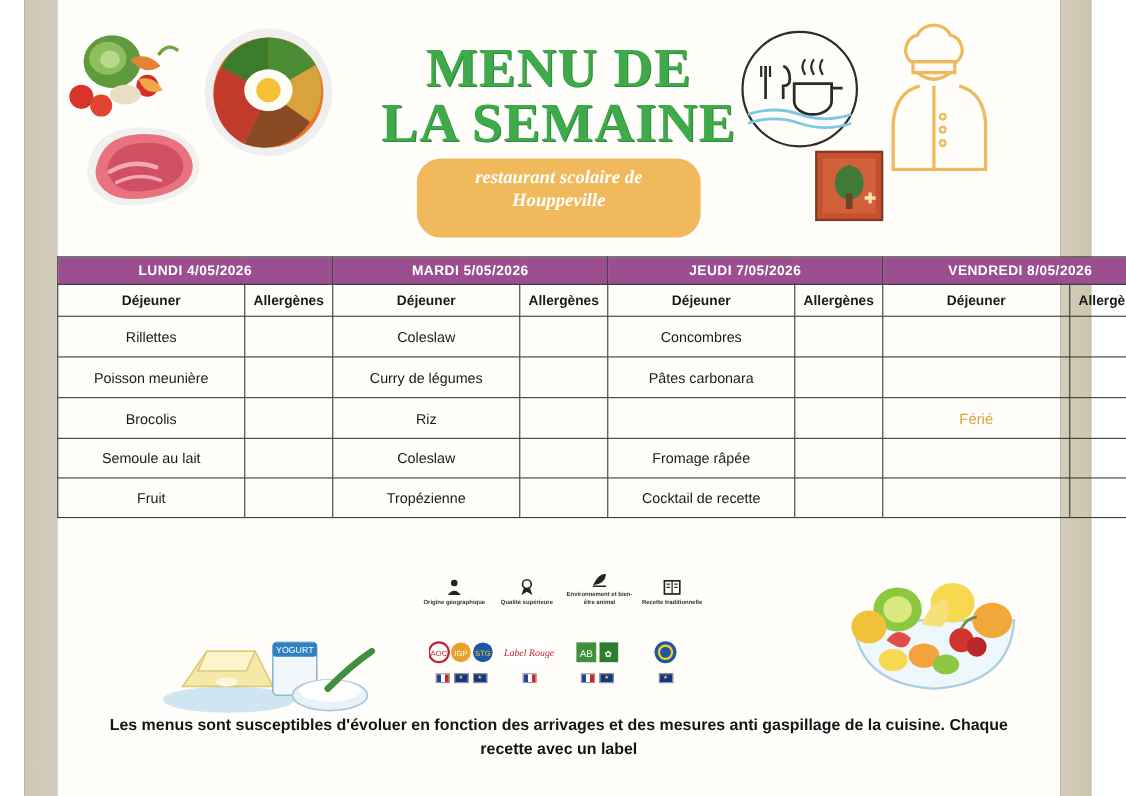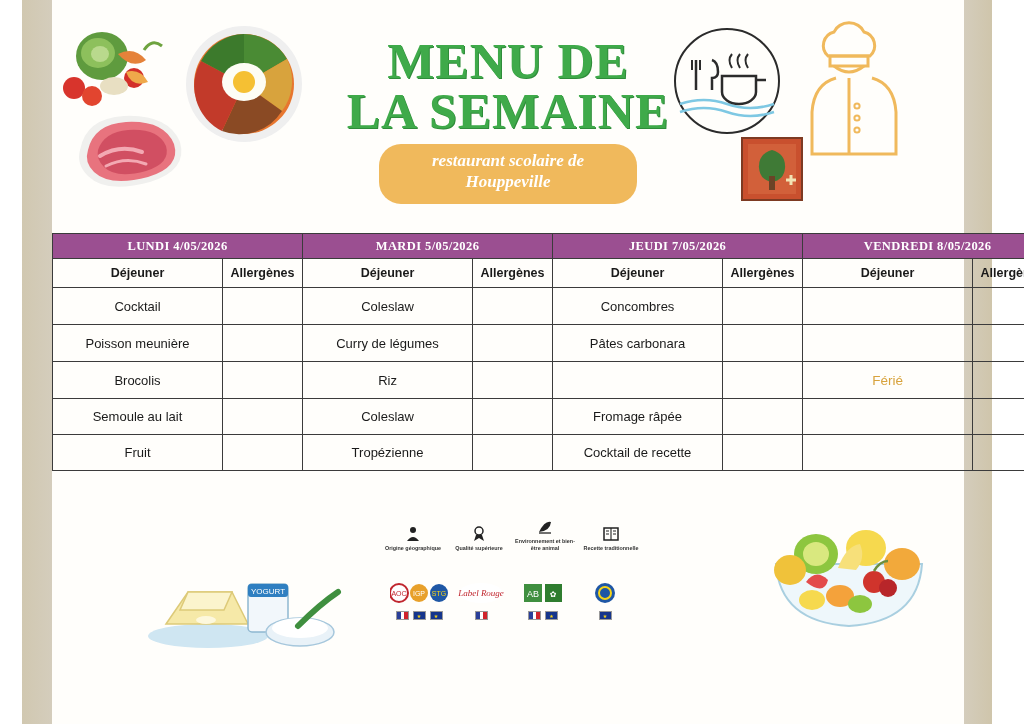--- a/index.html
+++ b/index.html
@@ -55,21 +55,21 @@
     font-size: 50px;
     line-height: 50px;
     letter-spacing: 1px;
     text-shadow: 1px 1px 0 #2f8c3a;
   }
   .subtitle-badge {
     margin: 8px auto 0;
     width: 258px;
     background: #f0b95c;
     border-radius: 22px;
-    padding: 6px 10px 12px;
+    padding: 6px 10px 24px;
     color: #ffffff;
     font-family: "Liberation Serif", serif;
     font-style: italic;
     font-weight: bold;
     font-size: 17px;
     line-height: 21px;
     text-align: center;
   }
   
   .food-veg {
@@ -102,21 +102,20 @@
     padding: 0;
   }
   .day-head {
     background: #9b4f91;
     color: #ffffff;
     font-size: 12.5px;
     font-weight: bold;
     letter-spacing: .4px;
     height: 25px;
     text-align: center;
-    font-family: Liberation Serif, serif;
   }
   .sub-head {
     height: 29px;
     font-size: 12.5px;
     font-weight: bold;
     color: #1a1a1a;
     text-align: center;
   }
   .cell {
     height: 36px;
@@ -291,21 +290,21 @@
           <th class="sub-head">Déjeuner</th>
           <th class="sub-head">Allergènes</th>
           <th class="sub-head">Déjeuner</th>
           <th class="sub-head">Allergènes</th>
           <th class="sub-head">Déjeuner</th>
           <th class="sub-head">Allergènes</th>
         </tr>
       </thead>
       <tbody>
         <tr>
-          <td class="cell tall">Cocktail</td>
+          <td class="cell tall">Rillettes</td>
           <td class="cell tall"></td>
           <td class="cell tall">Coleslaw</td>
           <td class="cell tall"></td>
           <td class="cell tall">Concombres</td>
           <td class="cell tall"></td>
           <td class="cell tall"></td>
           <td class="cell tall"></td>
         </tr>
         <tr>
           <td class="cell tall">Poisson meunière</td>
@@ -460,17 +459,18 @@
         <path d="M52 74 q10 -14 22 -2 q-4 16 -22 2z" fill="#e34b4b"></path>
         <circle cx="120" cy="74" r="11" fill="#d0342c"></circle>
         <circle cx="134" cy="80" r="9" fill="#b8262a"></circle>
         <path d="M120 63 q6 -10 14 -10" stroke="#6d8f3c" stroke-width="2.5" fill="none"></path>
         <ellipse cx="86" cy="88" rx="14" ry="11" fill="#f4a23b"></ellipse>
         <ellipse cx="58" cy="92" rx="13" ry="10" fill="#f6d94e"></ellipse>
         <ellipse cx="106" cy="96" rx="12" ry="9" fill="#8dc63f"></ellipse>
       </svg>
 
       <div class="footer-note">
+        <div>Les menus sont susceptibles d'évoluer en fonction des arrivages et des mesures anti gaspillage de la cuisine. Chaque recette avec un label</div>
       </div>
     </div>
 
   </div>
 </div>
 
 </body></html>

